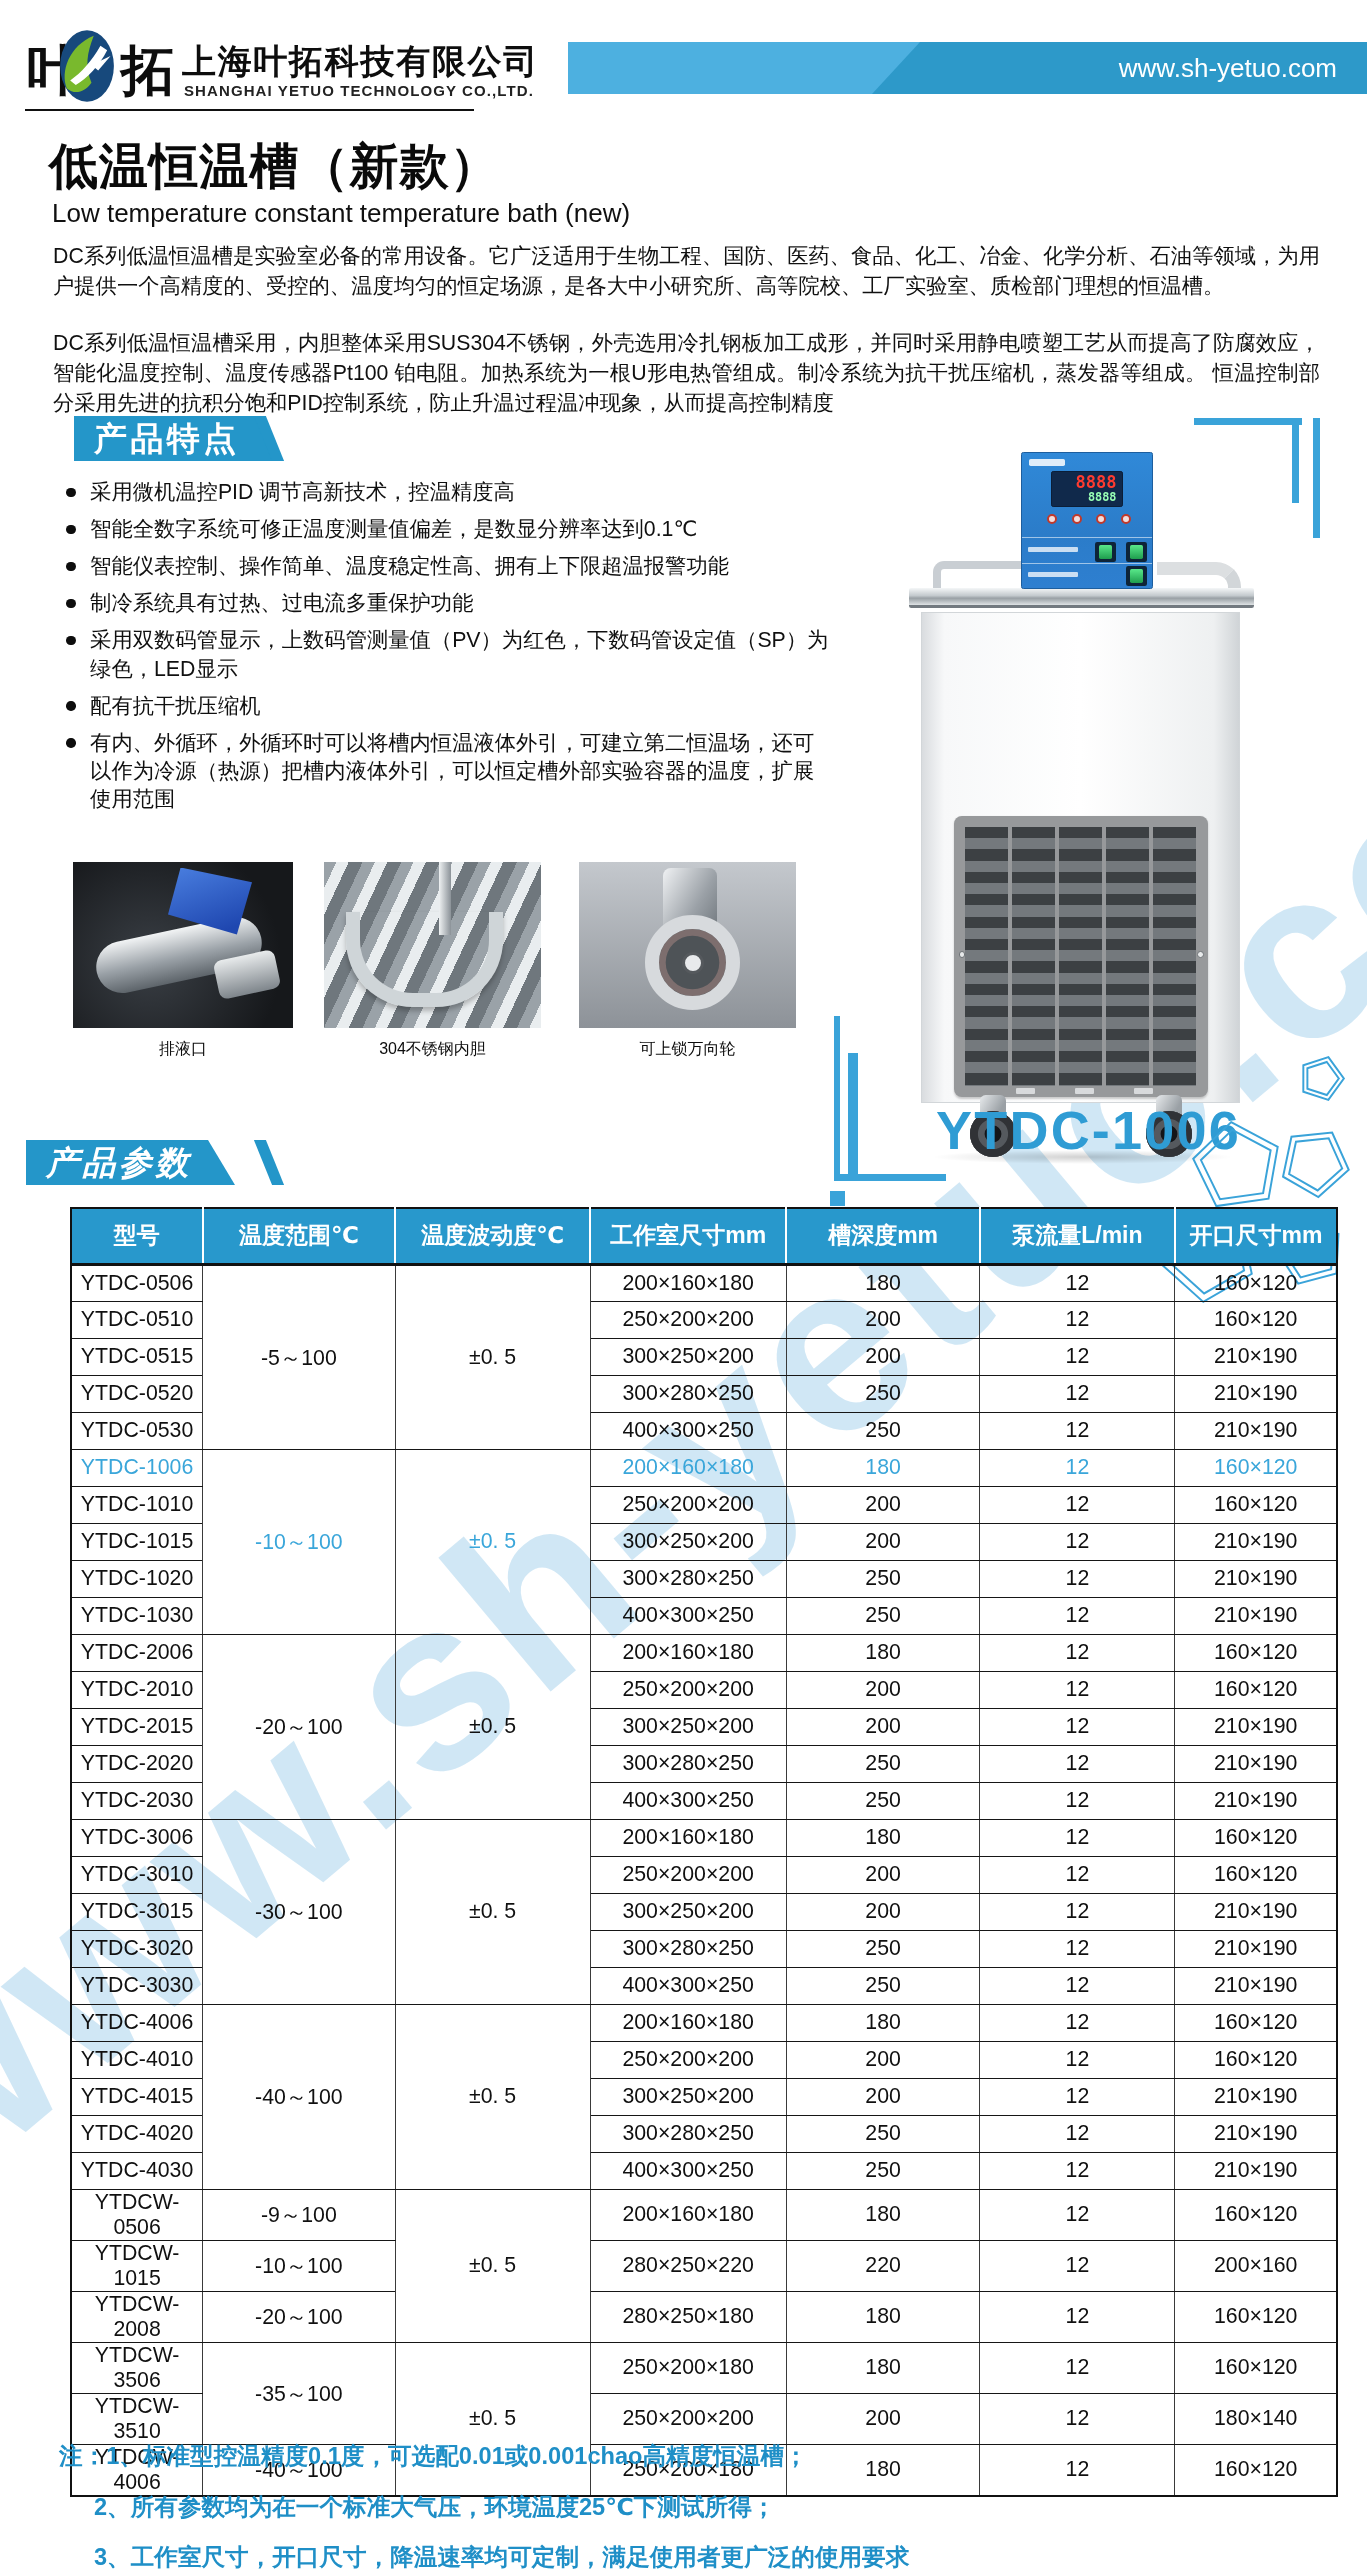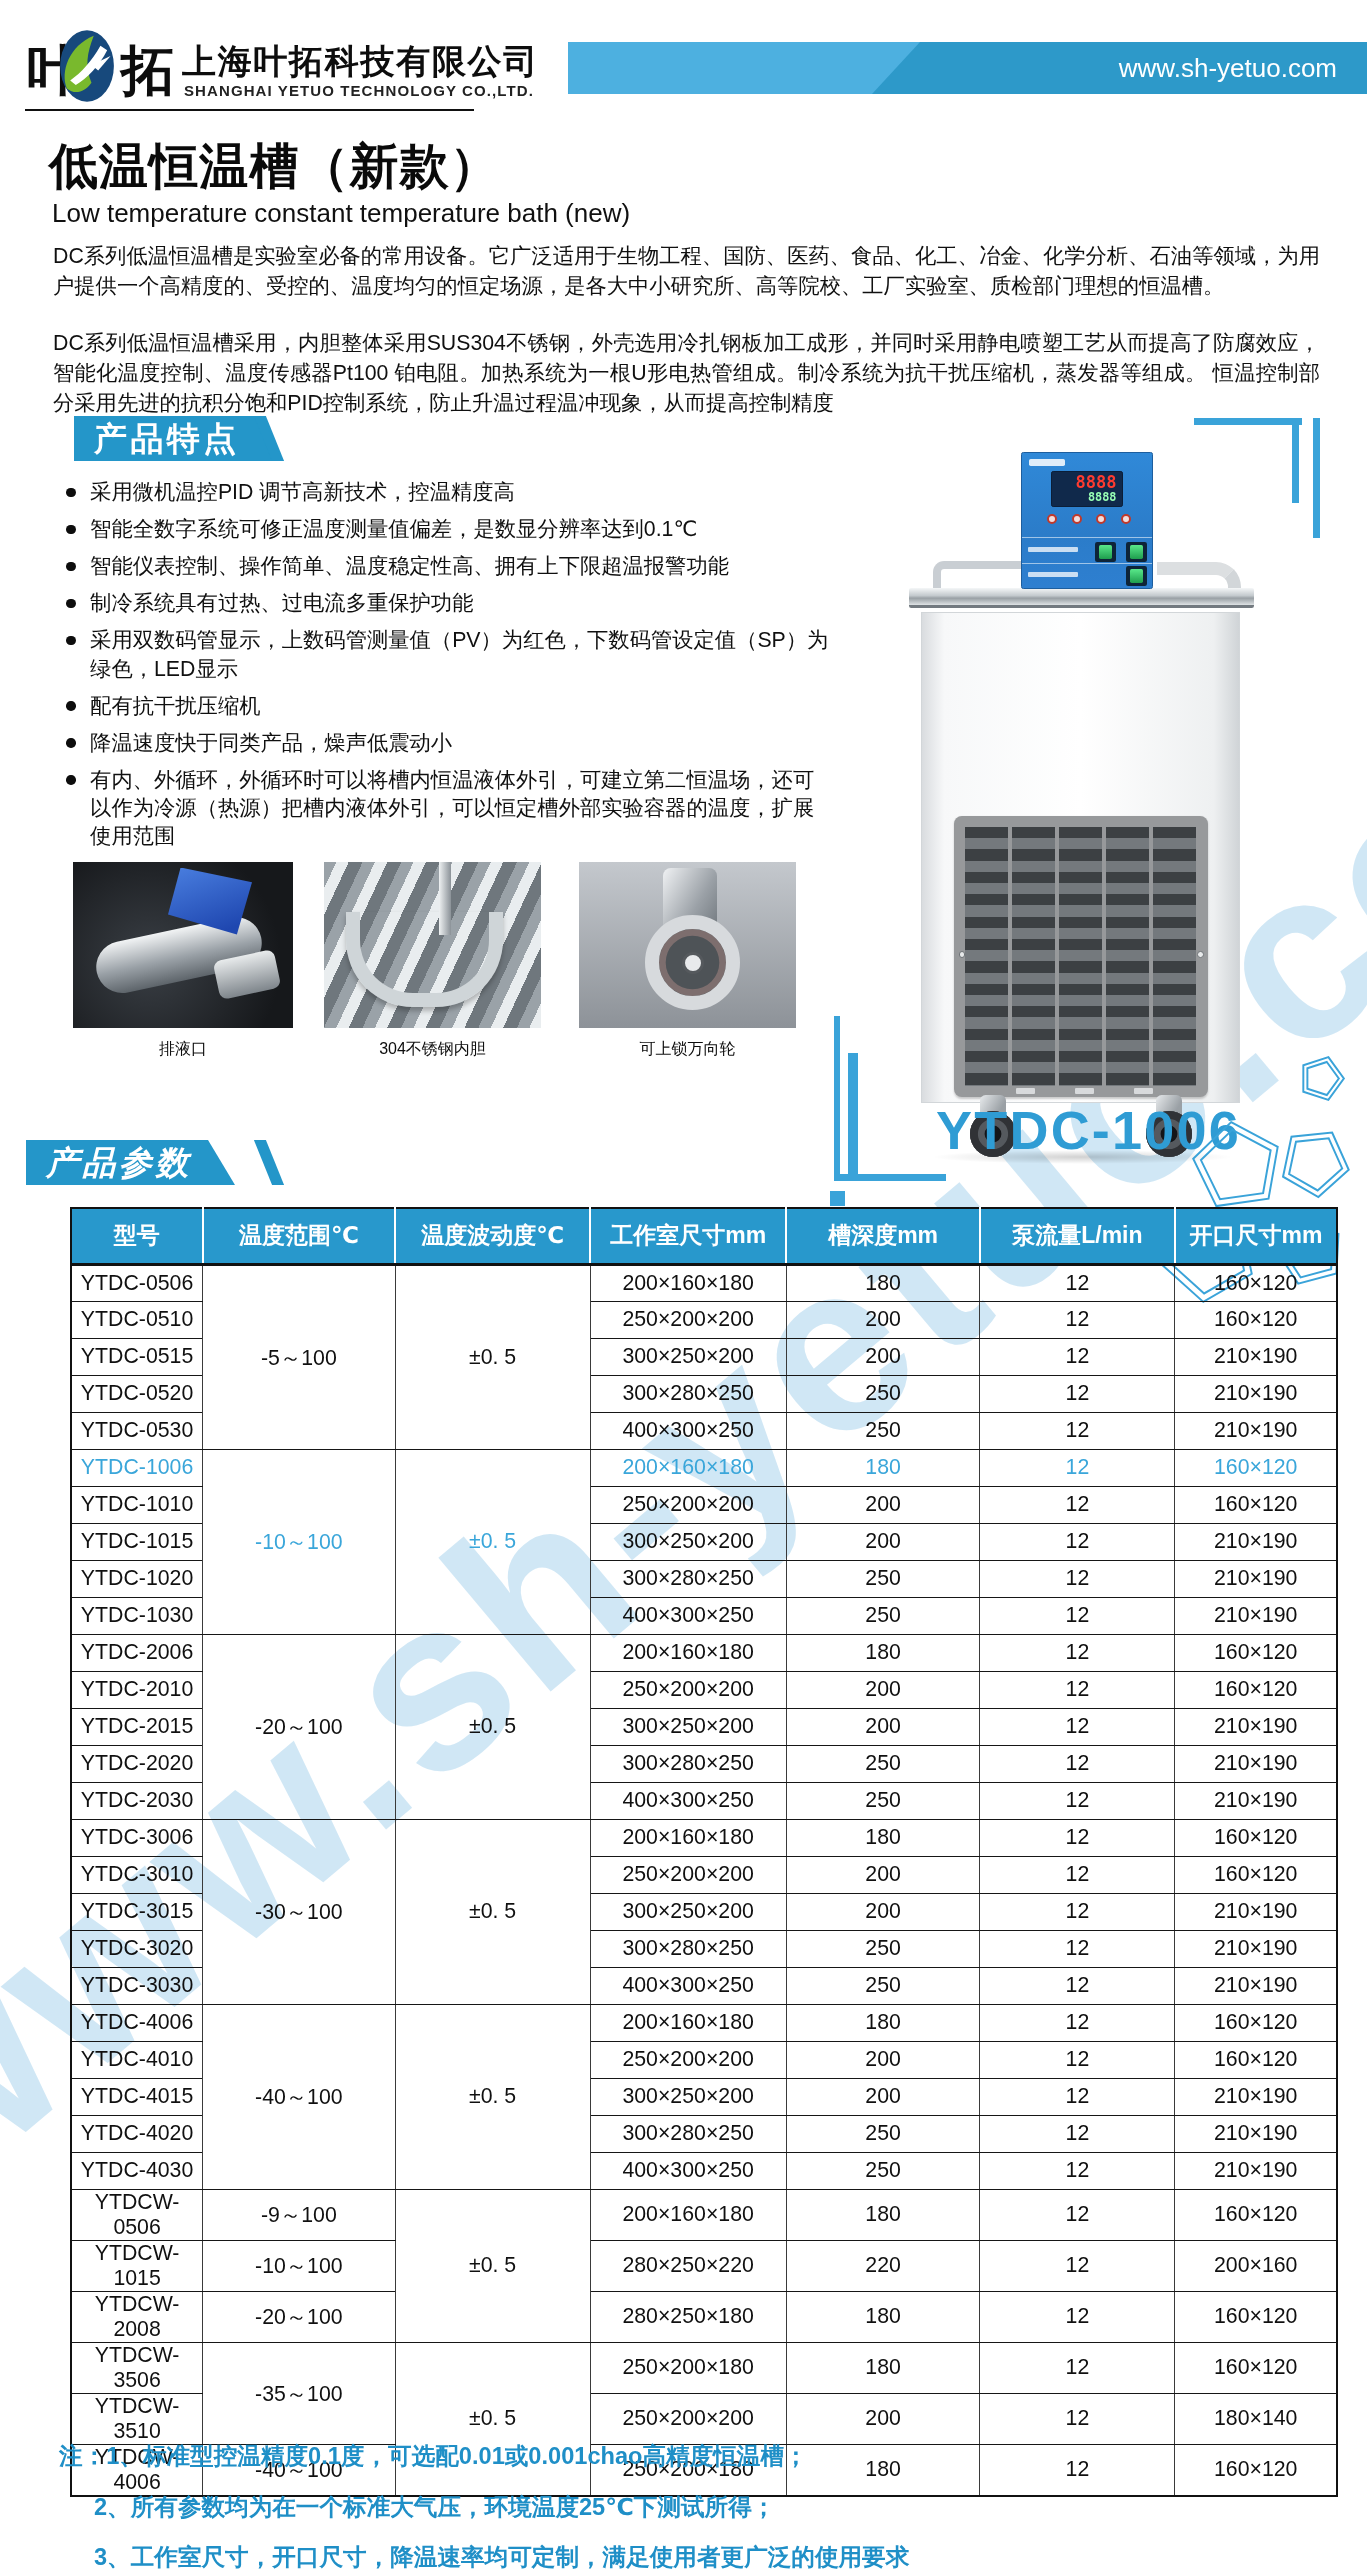--- a/index.html
+++ b/index.html
@@ -210,24 +210,20 @@
         <li class="feature-item">
           <span class="dot"></span>
           <span class="ftxt">采用双数码管显示，上数码管测量值（PV）为红色，下数码管设定值（SP）为绿色，LED显示</span>
         </li>
         <li class="feature-item">
           <span class="dot"></span>
           <span class="ftxt">配有抗干扰压缩机</span>
         </li>
         <li class="feature-item">
           <span class="dot"></span>
-          <span class="ftxt">降温速度快于同类产品，燥声低震动小</span>
-        </li>
-        <li class="feature-item">
-          <span class="dot"></span>
           <span class="ftxt">有内、外循环，外循环时可以将槽内恒温液体外引，可建立第二恒温场，还可以作为冷源（热源）把槽内液体外引，可以恒定槽外部实验容器的温度，扩展使用范围</span>
         </li>
       </ul>
 
     <div class="photo photo1">
       <div class="pipe"></div>
       <div class="valve-handle"></div>
       <div class="spout"></div>
     </div>
     <div class="photo photo2">

